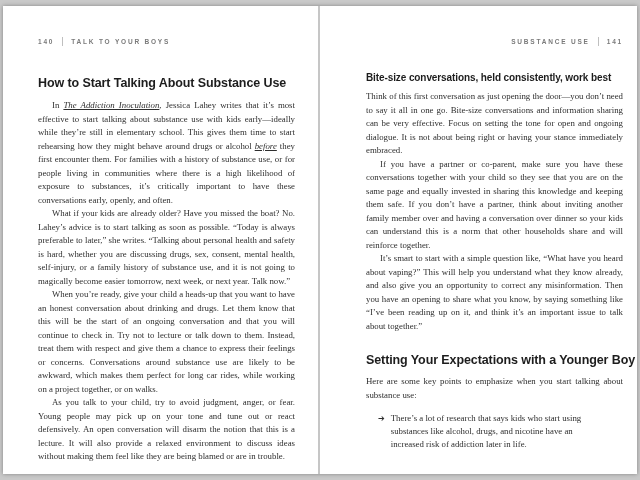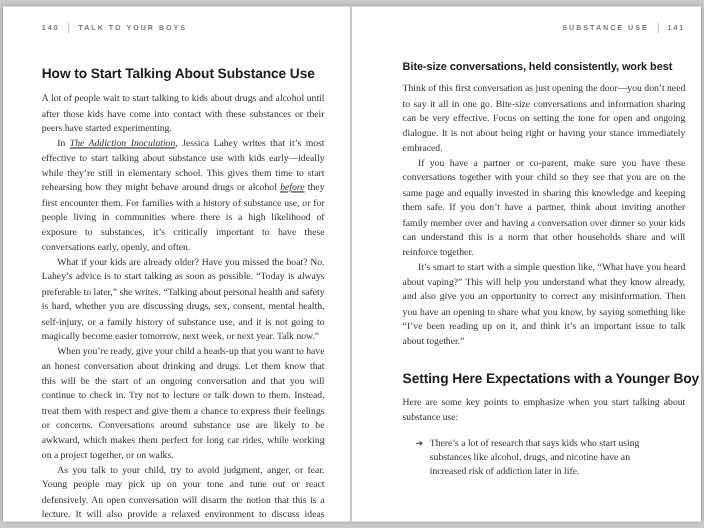--- a/index.html
+++ b/index.html
@@ -7,21 +7,21 @@
     width:640px; height:480px;
     background:#c9c9c9;
     font-family:"Liberation Serif", serif;
     overflow:hidden; position:relative;
   }
   .spread {
     position:absolute; top:6px; left:3px; right:3px; bottom:6px;
     display:flex; background:#ffffff;
     box-shadow:0 0 4px rgba(0,0,0,0.35);
   }
-  .page { flex:1; background:#ffffff; overflow:hidden; box-sizing:border-box; }
+  .page { flex:1; background:#ffffff; overflow:hidden; box-sizing:border-box;margin-top:16px; }
   .page.left  { padding:14px 23px 0 35px; }
   .page.right { padding:14px 14px 0 46px; }
   .gutter { width:2px; background:#c6c6c6; flex:0 0 2px; }
 
   .running-head-row {
     display:flex; align-items:center; gap:8px;
     font-family:"Liberation Sans", sans-serif;
     font-size:6.5px; font-weight:bold; letter-spacing:1.8px;
     color:#7a7a7a; height:10px;
   }
@@ -69,21 +69,20 @@
 
   <div class="page left">
     <div class="running-head-row">
       <span>140</span>
       <span class="head-divider"></span>
       <span>TALK TO YOUR BOYS</span>
     </div>
 
     <h1 class="chapter-heading">How to Start Talking About Substance Use</h1>
 
-    <p class="body-text">A lot of people wait to start talking to kids about drugs and alcohol until after those kids have come into contact with these substances or their peers have started experimenting.</p>
     <p class="body-text indent"><span>In </span><i>The Addiction Inoculation</i><span>, Jessica Lahey writes that it’s most effective to start talking about substance use with kids early—ideally while they’re still in elementary school. This gives them time to start rehearsing how they might behave around drugs or alcohol </span><i>before</i><span> they first encounter them. For families with a history of substance use, or for people living in communities where there is a high likelihood of exposure to substances, it’s critically important to have these conversations early, openly, and often.</span></p>
     <p class="body-text indent">What if your kids are already older? Have you missed the boat? No. Lahey’s advice is to start talking as soon as possible. “Today is always preferable to later,” she writes. “Talking about personal health and safety is hard, whether you are discussing drugs, sex, consent, mental health, self-injury, or a family history of substance use, and it is not going to magically become easier tomorrow, next week, or next year. Talk now.”</p>
     <p class="body-text indent">When you’re ready, give your child a heads-up that you want to have an honest conversation about drinking and drugs. Let them know that this will be the start of an ongoing conversation and that you will continue to check in. Try not to lecture or talk down to them. Instead, treat them with respect and give them a chance to express their feelings or concerns. Conversations around substance use are likely to be awkward, which makes them perfect for long car rides, while working on a project together, or on walks.</p>
     <p class="body-text indent">As you talk to your child, try to avoid judgment, anger, or fear. Young people may pick up on your tone and tune out or react defensively. An open conversation will disarm the notion that this is a lecture. It will also provide a relaxed environment to discuss ideas without making them feel like they are being blamed or are in trouble.</p>
 
   </div>
 
   <div class="gutter"></div>
 
   <div class="page right">
@@ -92,21 +91,21 @@
       <span class="head-divider"></span>
       <span>141</span>
     </div>
 
     <h2 class="sub-heading">Bite-size conversations, held consistently, work best</h2>
 
     <p class="body-text">Think of this first conversation as just opening the door—you don’t need to say it all in one go. Bite-size conversations and information sharing can be very effective. Focus on setting the tone for open and ongoing dialogue. It is not about being right or having your stance immediately embraced.</p>
     <p class="body-text indent">If you have a partner or co-parent, make sure you have these conversations together with your child so they see that you are on the same page and equally invested in sharing this knowledge and keeping them safe. If you don’t have a partner, think about inviting another family member over and having a conversation over dinner so your kids can understand this is a norm that other households share and will reinforce together.</p>
     <p class="body-text indent">It’s smart to start with a simple question like, “What have you heard about vaping?” This will help you understand what they know already, and also give you an opportunity to correct any misinformation. Then you have an opening to share what you know, by saying something like “I’ve been reading up on it, and think it’s an important issue to talk about together.”</p>
 
-    <h1 class="section-heading">Setting Here Expectations with a Younger Boy</h1>
+    <h1 class="section-heading">Setting Your Expectations with a Younger Boy</h1>
     <p class="body-text">Here are some key points to emphasize when you start talking about substance use:</p>
 
     <ul class="key-points">
       <li>
         <span class="arrow-bullet">➔</span>
         <span>There’s a lot of research that says kids who start using substances like alcohol, drugs, and nicotine have an increased risk of addiction later in life.</span>
       </li>
 
     </ul>
   </div>

